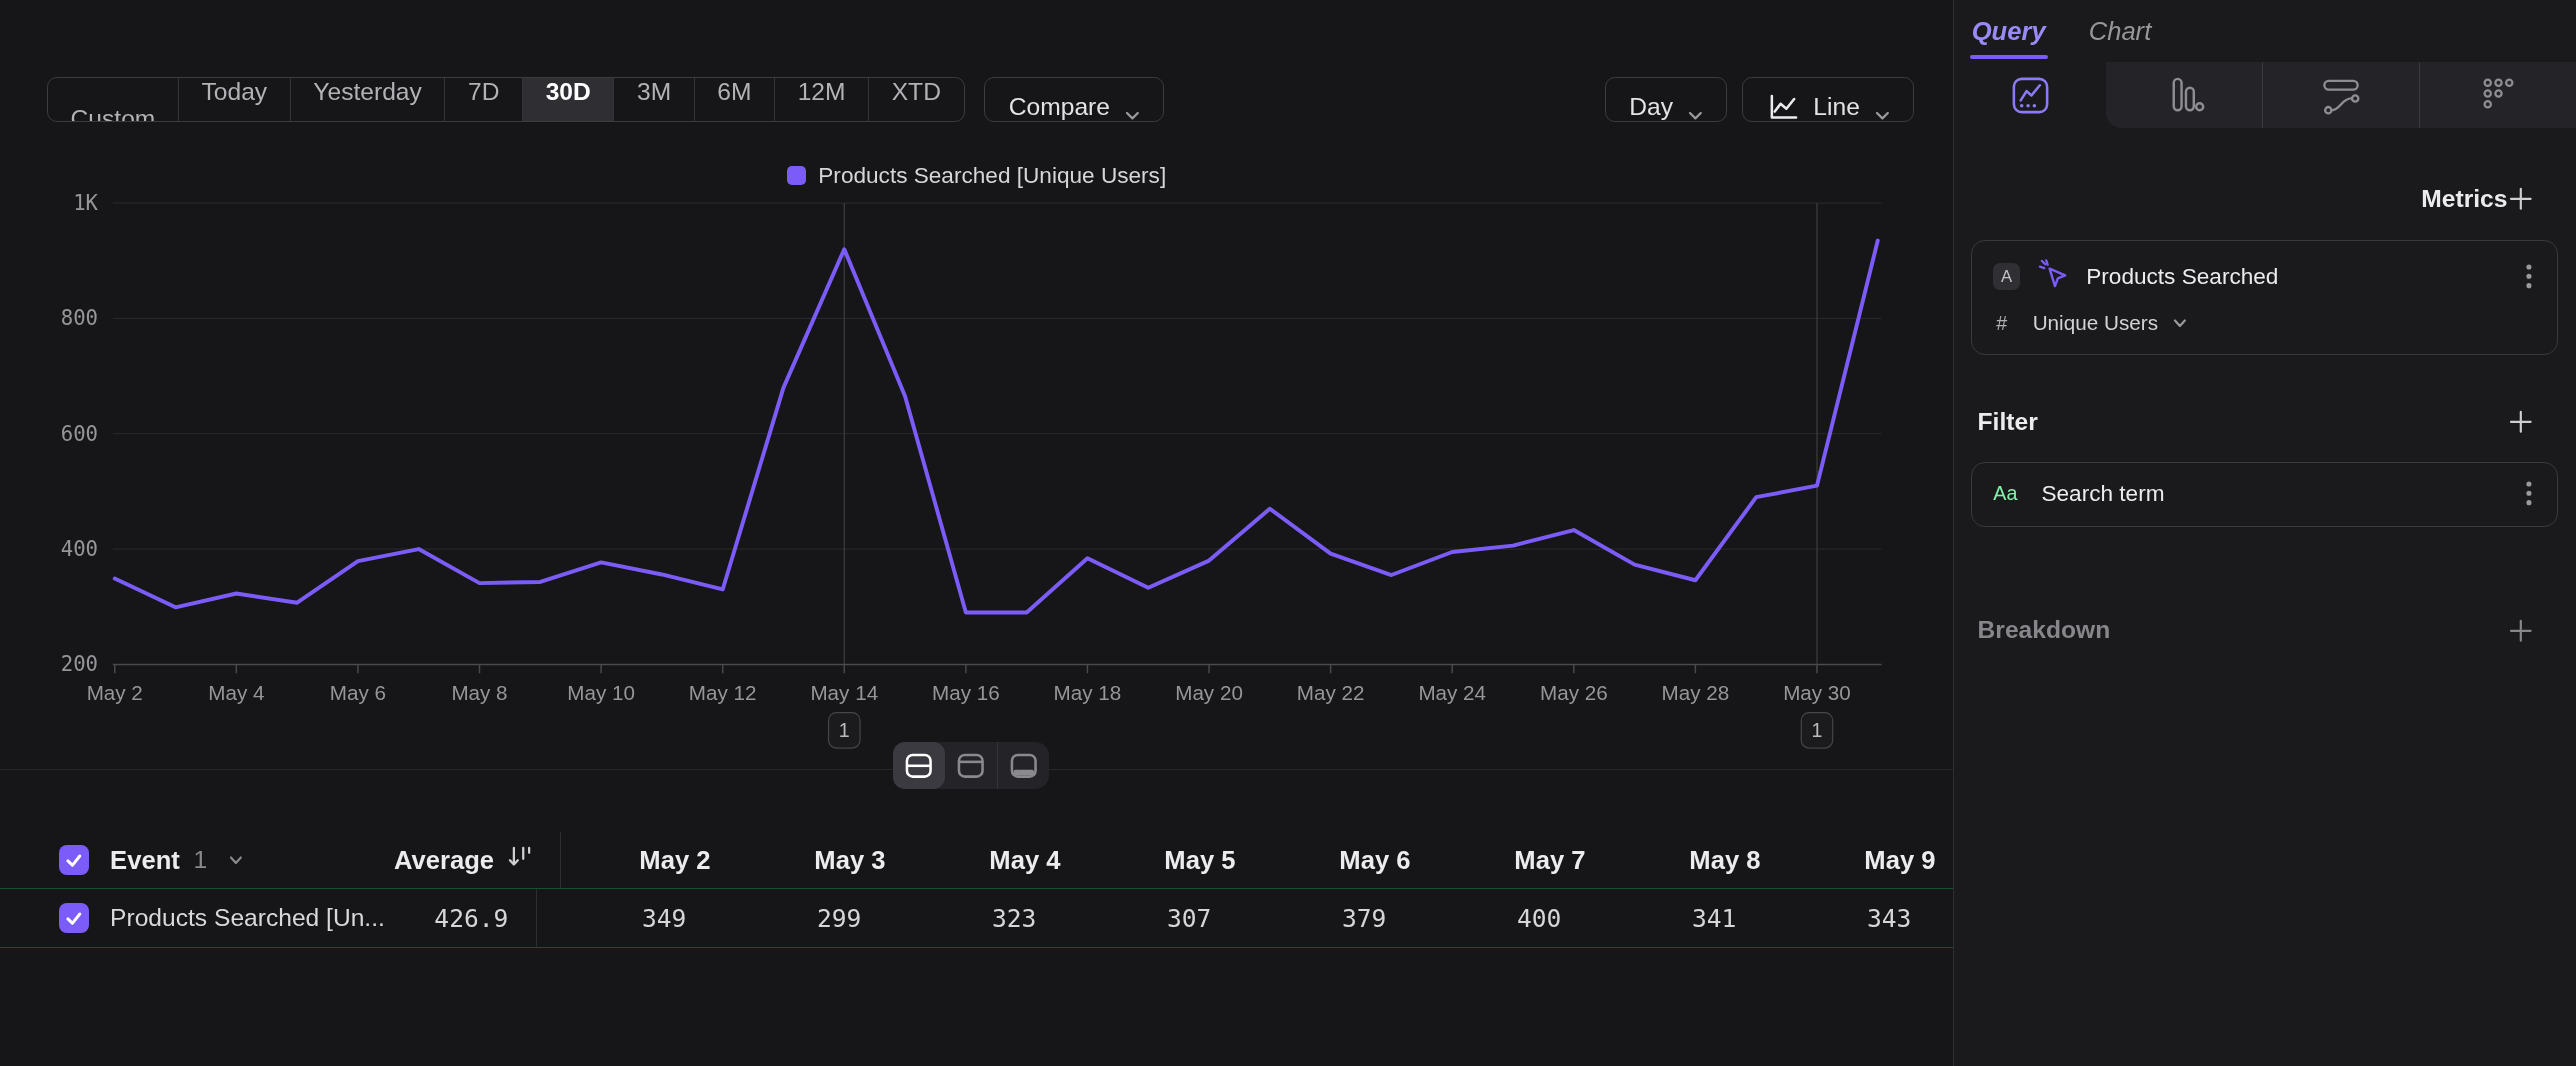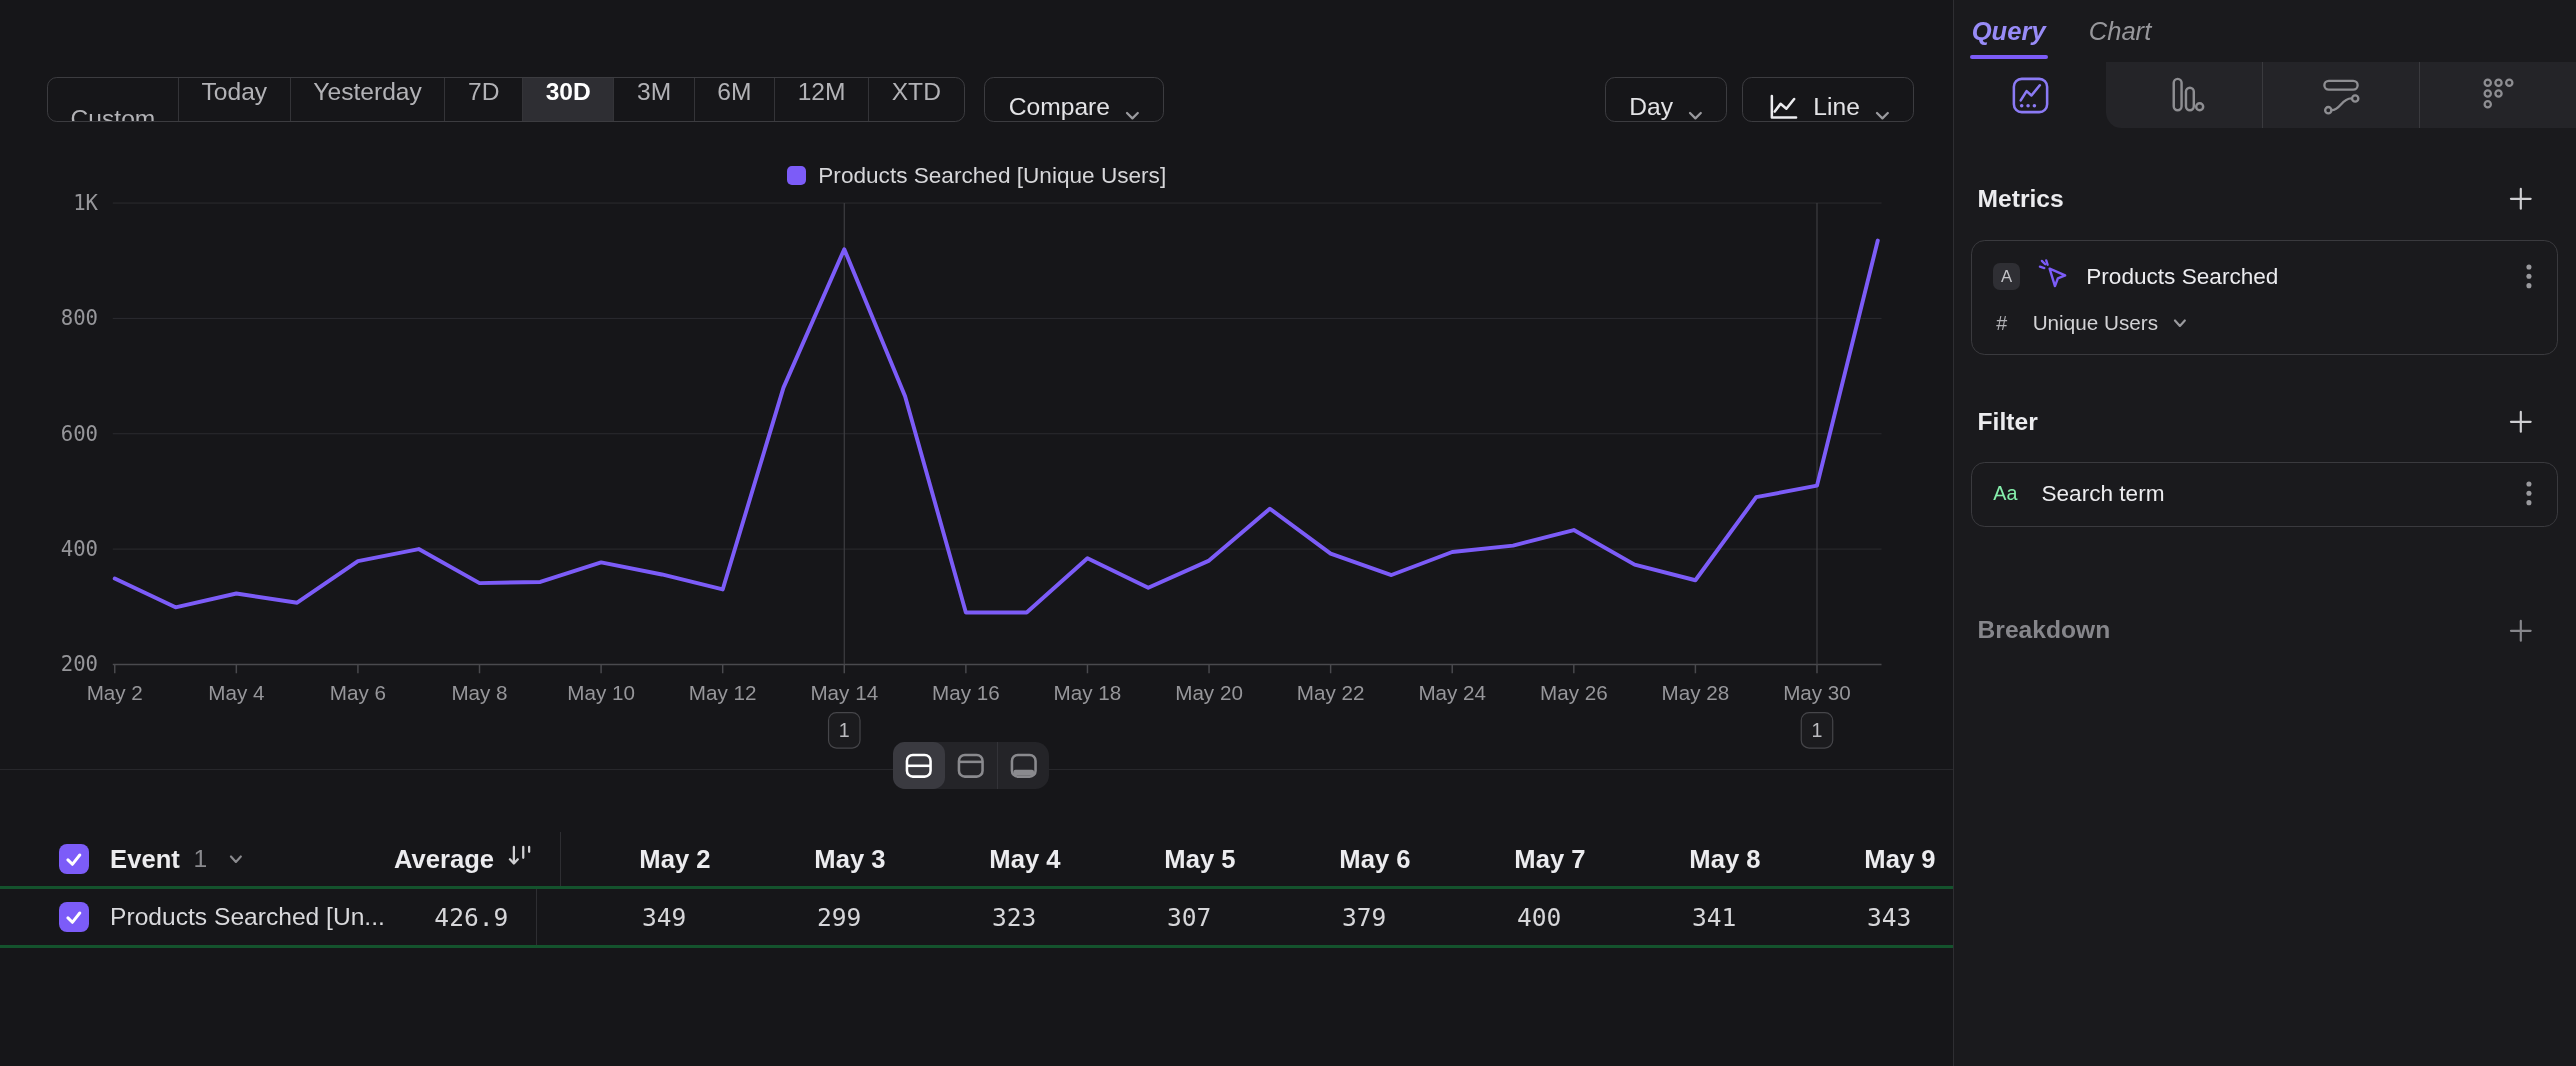--- a/index.html
+++ b/index.html
@@ -56,21 +56,21 @@
     position: absolute; top: 742px; left: 893px; z-index: 2;
     display: flex; background: #242428; border-radius: 13.8px; height: 47px; align-items: stretch;
   }
   .lt-btn { width: 52px; display: flex; align-items: center; justify-content: center; }
   .lt-btn.active { background: #3a3a40; border-radius: 11.8px; }
   .lt-btn + .lt-btn { border-left: 1px solid #333338; }
   .lt-btn.active + .lt-btn { border-left: none; }
 
   
   .table { position: absolute; top: 832px; left: 0; width: 1953px; font-size: 24.6px; }
-  .trow { display: flex; align-items: stretch; border-bottom: 3px solid #14532d; padding-left: 59px; }
+  .trow { display: flex; align-items: stretch; border-bottom: 1px solid #14532d; padding-left: 59px; }
   .trow.header { height: 57px; }
   .trow.data { height: 59px; text-align: center; }
   .cell { display: flex; align-items: center; }
   .cell-event { flex: 0 0 335px; gap: 21.6px; }
   .cell-avg { flex: 0 0 143px; justify-content: flex-end; gap: 11.8px; padding-right: 27.6px; border-right: 1px solid #2e2e32; }
   .cell-day { flex: 0 0 175px; justify-content: flex-end; padding-right: 25.6px; }
   .header .cell-day, .header .cell-avg .lbl { font-weight: 600; color: #ececef; font-size: 25.6px; }
   .data .cell-day, .avg-num { font-family: "DejaVu Sans Mono", monospace; font-size: 24.6px; color: #d6d6d9; }
   .ev-label { font-weight: 600; color: #ececef; font-size: 25.6px; }
   .ev-count { color: #8a8a8e; margin-left: -7.9px; }
@@ -92,21 +92,21 @@
   .itab { display: flex; align-items: center; justify-content: center; }
   .itab-active { flex: 0 0 152px; }
   .itabs-rest { flex: 1; display: flex; background: #242428; border-radius: 0 0 0 15.7px; }
   .itabs-rest .itab { flex: 1; }
   .itabs-rest .itab + .itab { border-left: 1px solid #3a3a3e; }
 
   .section-head {
     display: flex; align-items: center; justify-content: space-between;
     margin: 0 41px 0 23.6px; font-size: 24.6px; font-weight: 700; color: #ececef;
   }
-  .section-head.metrics { margin-top: 57px; }
+  .section-head.metrics { margin-top: 57px; justify-content: flex-end; }
   .section-head.filter { margin-top: 53px; }
   .section-head.breakdown { margin-top: 89px; color: #86868b; }
   .plus-btn { display: flex; align-items: center; }
   .card {
     margin: 26.6px 17.7px 0 16.7px; border: 1px solid #3a3a3e; border-radius: 13.8px;
     padding: 16.7px 21.6px 18.7px 21.6px;
   }
   .card-row1 { display: flex; align-items: center; gap: 16.7px; font-size: 22.6px; font-weight: 500; color: #ececef; }
   .badge-a {
     width: 26.6px; height: 26.6px; background: #2f2f34; border-radius: 6.9px; flex: 0 0 26.6px;

